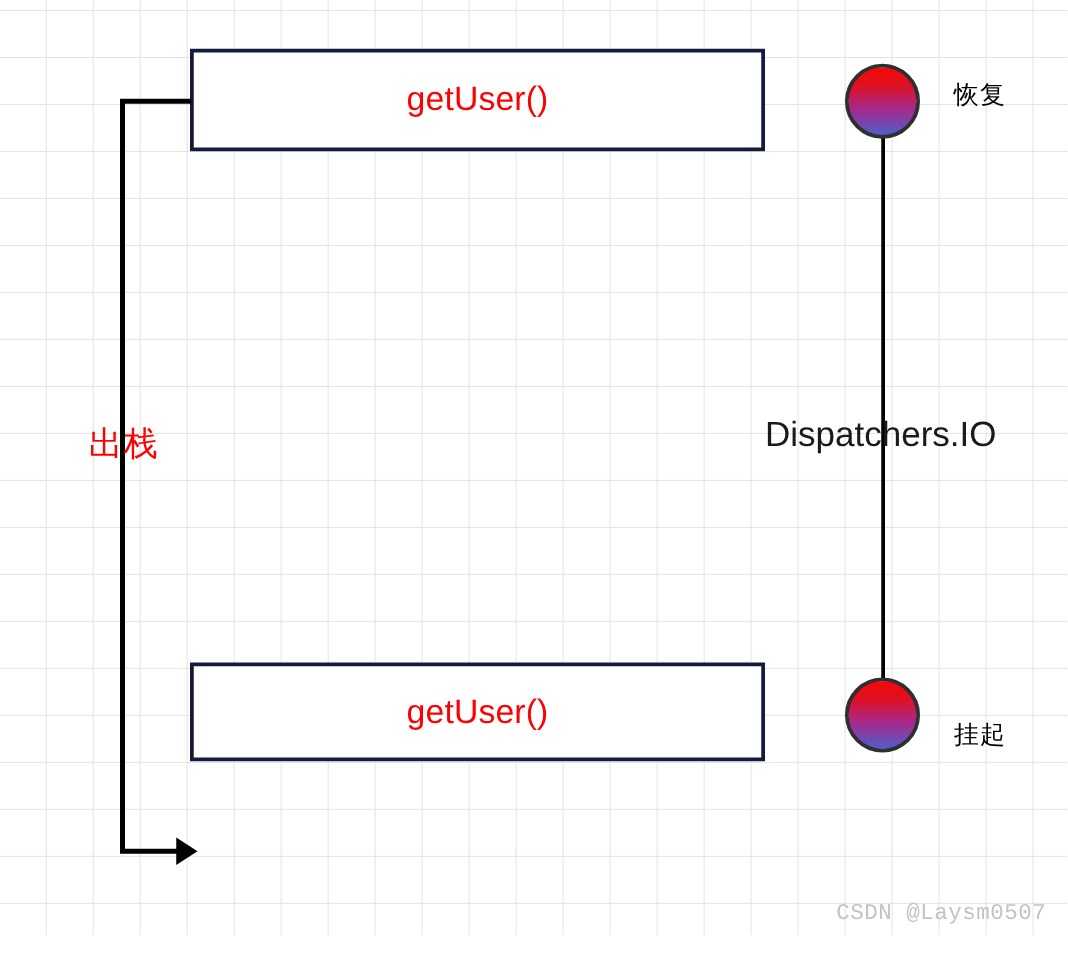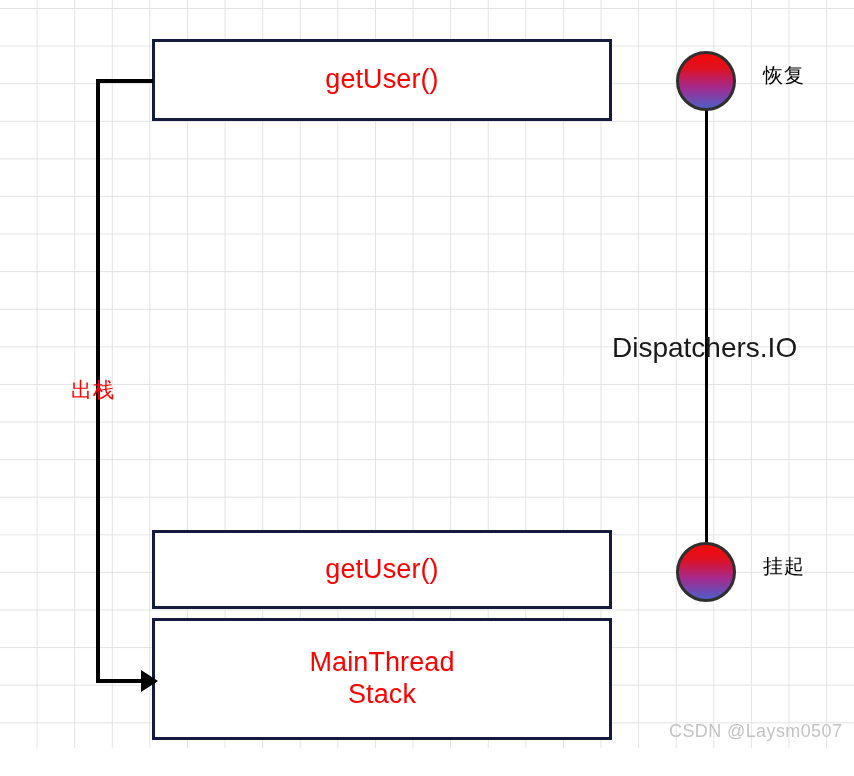--- a/index.html
+++ b/index.html
@@ -60,79 +60,73 @@
   #dispatcher-line { left: 705px; top: 110px; height: 433px; }
 
   .cn-label {
     position: absolute;
     color: #000000;
     font-size: 20px;
     white-space: nowrap;
     letter-spacing: 1px;
   }
   #label-resume  { left: 763px; top: 62px; }
-  #label-suspend { left: 763px; top: 553px; }
+  #label-suspend { left: 763px; top: 574px; }
 
   #label-dispatcher {
     position: absolute;
     left: 612px;
     top: 332px;
     color: #1a1a1a;
     font-size: 28px;
     white-space: nowrap;
   }
 
   #label-pop {
     position: absolute;
     left: 71px;
     top: 337px;
     color: #ff0000;
-    font-size: 21px;
+    font-size: 27px;
     white-space: nowrap;
     letter-spacing: 1px;
-    margin-top: 39px;
   }
 
   #pop-arrow-svg {
     position: absolute;
     left: 85px;
     top: 60px;
     width: 90px;
     height: 640px;
   }
 
   #watermark {
     position: absolute;
     left: 669px;
     top: 721px;
     color: #c3c3c3;
     font-size: 18px;
     white-space: nowrap;
     letter-spacing: 0.4px;
+    font-family: Liberation Mono, monospace;
   }
 </style>
 </head>
 <body>
 
 <div id="canvas">
 
   <div class="box" id="box-top">
     <span>getUser()</span>
   </div>
 
   <div class="box" id="box-middle">
     <span>getUser()</span>
   </div>
 
-  <div class="box" id="box-stack">
-    <span>
-      <span>MainThread</span><br>
-      <span>Stack</span>
-    </span>
-  </div>
 
   <div class="vline" id="dispatcher-line"></div>
 
   <div class="circle" id="circle-resume"></div>
   <div class="cn-label" id="label-resume">恢复</div>
 
   <div class="circle" id="circle-suspend"></div>
   <div class="cn-label" id="label-suspend">挂起</div>
 
   <div id="label-dispatcher">Dispatchers.IO</div>

